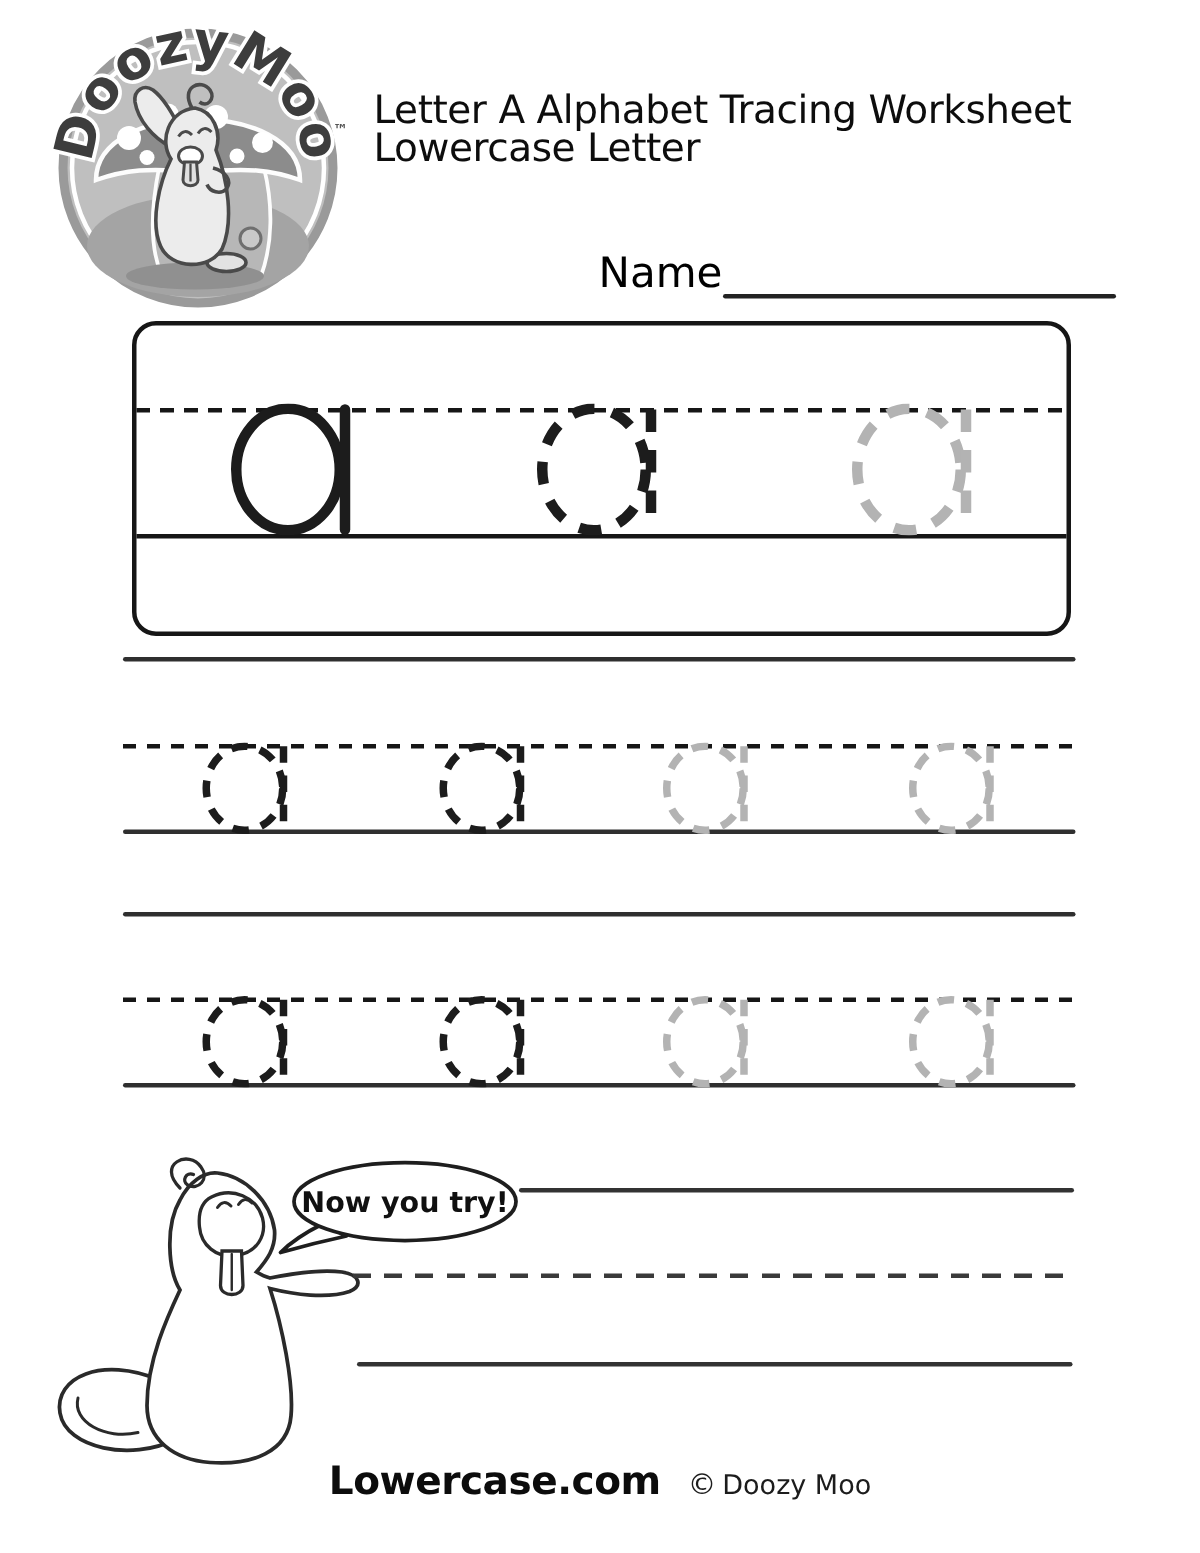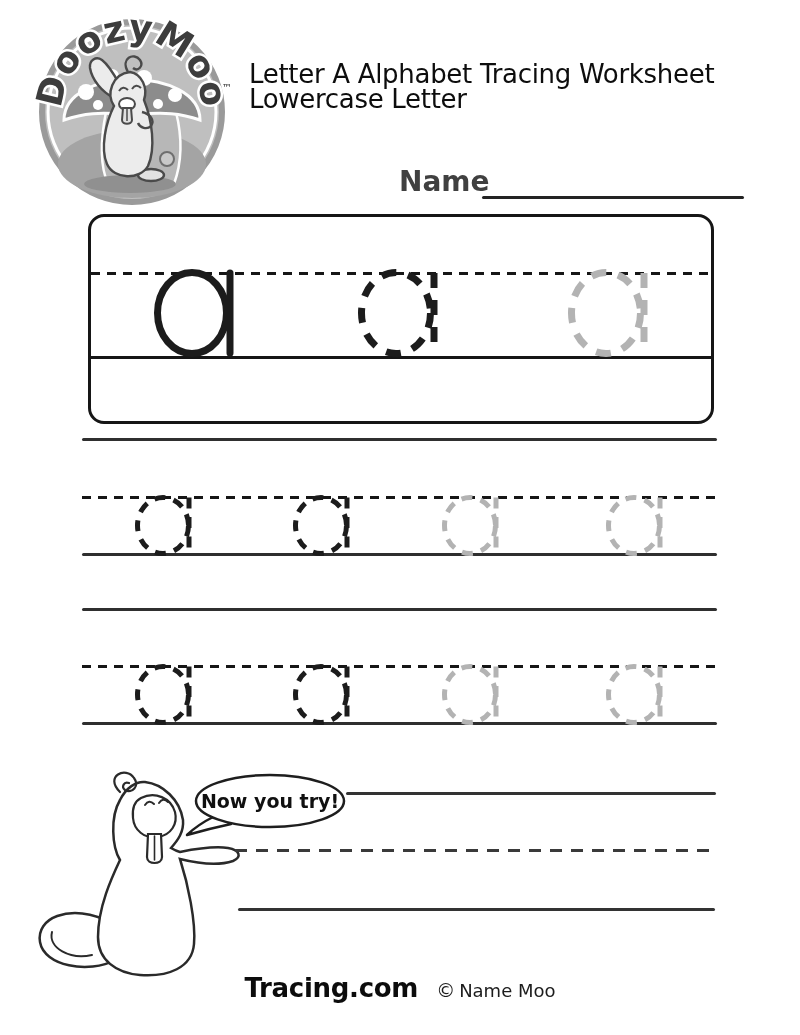--- a/index.html
+++ b/index.html
@@ -8,21 +8,21 @@
     font-family:"DejaVu Sans", sans-serif;color:#111;overflow:hidden;
   }
   .abs{position:absolute;}
 
   
   .title{left:249px;top:56px;width:500px;font-size:26px;line-height:37px;font-weight:400;color:#0d0d0d;letter-spacing:-0.3px;}
   .subtitle{left:249px;top:81px;width:400px;font-size:26px;line-height:37px;font-weight:400;color:#0d0d0d;letter-spacing:-0.3px;}
   .tm{left:222px;top:82px;font-size:10px;color:#555;font-weight:700;}
 
   
-  .name-label{left:399px;top:165px;font-size:28px;font-weight:700;color:#404040;}
+  .name-label{left:399px;top:165px;font-size:28px;font-weight:400;color:#000000;}
   .name-line{left:482px;top:196px;width:262px;height:3px;background:#232323;border-radius:2px;}
 
   
   .practice-box{left:88px;top:214px;width:620px;height:204px;border:3px solid #161616;border-radius:16px;background:#fff;}
   .mid-dash{position:absolute;left:0;right:0;top:55px;height:3px;
     background:repeating-linear-gradient(to right,#161616 0 9px,transparent 9px 16px);}
   .base-solid{position:absolute;left:0;right:0;top:139px;height:3px;background:#161616;}
   .box-letter{position:absolute;top:52px;width:82px;height:88px;}
 
   
@@ -175,20 +175,20 @@
     <path d="M 30,44 C 18,50 9,56 2,63 C 16,59 32,55 46,52 Z" fill="#ffffff" stroke="#1e1e1e" stroke-width="2.5" stroke-linejoin="round"></path>
     <ellipse cx="85" cy="29" rx="74" ry="26" fill="#ffffff" stroke="#1e1e1e" stroke-width="2.5"></ellipse>
     <text class="bubble-text" x="85" y="36" text-anchor="middle" font-size="19" fill="#101010">Now you try!</text>
   </svg>
 
   <div class="abs try-rule" style="left:346px;top:792px;width:370px"></div>
   <div class="abs try-dashed" style="left:235px;top:849px;width:483px"></div>
   <div class="abs try-rule" style="left:238px;top:908px;width:477px"></div>
 
   <div class="abs footer">
-    <span class="site">Tracing.com</span>
+    <span class="site">Lowercase.com</span>
     <span class="copy">
       <span class="sym">©</span>
-      <span>Name Moo</span>
+      <span>Doozy Moo</span>
     </span>
   </div>
 
 </div>
 
 </body></html>

